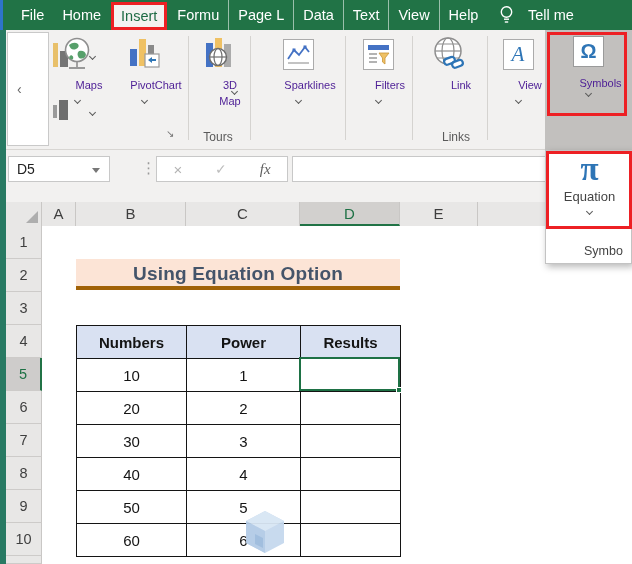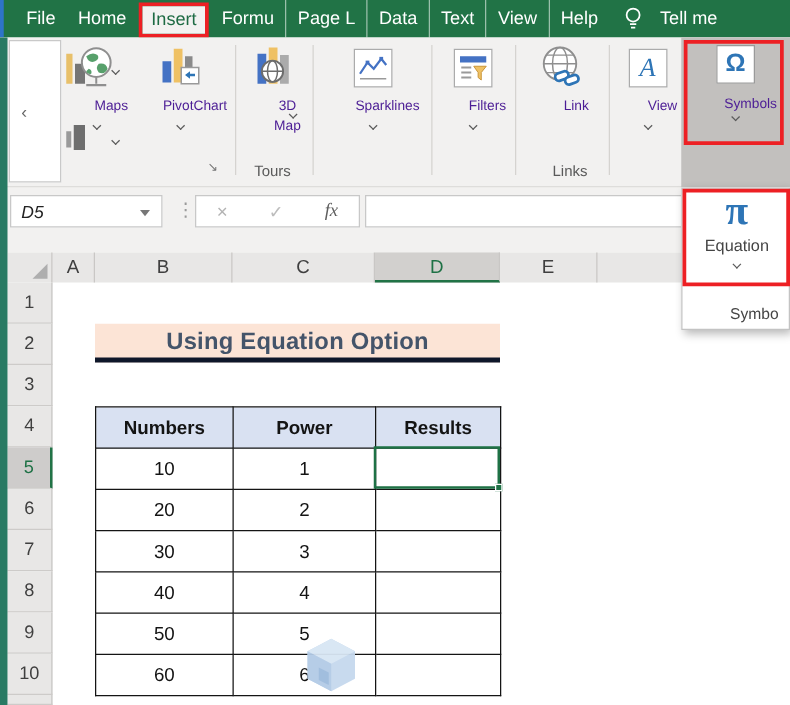--- a/index.html
+++ b/index.html
@@ -37,22 +37,22 @@
             display:flex; align-items:center; justify-content:center; }
   .vsep{ position:absolute; top:6px; width:1px; height:104px; background:#d5d3d0; }
   .grouplabel{ position:absolute; top:100px; font-size:12px; color:#5a5a5a; text-align:center; }
   .launcher{ position:absolute; left:166px; top:98px; font-size:10px; color:#767676; }
   .symbols-block{ position:absolute; left:545px; top:0; width:87px; height:120px; background:#c2c0be; }
   .redbox{ position:absolute; border:3px solid #ED2024; }
   .symbols-inner{ position:absolute; left:0; top:6px; width:87px; display:flex; flex-direction:column; align-items:center; }
 
   
   .fxrow{ position:absolute; left:0; top:150px; width:632px; height:52px; background:#f2f1f0; }
-  .namebox{ position:absolute; left:8px; top:6px; width:122px; height:26px; background:#fff;
-            border:1px solid #c8c8c8; display:flex; align-items:center;font-style:italic; }
+  .namebox{ position:absolute; left:8px; top:6px; width:102px; height:26px; background:#fff;
+            border:1px solid #c8c8c8; display:flex; align-items:center; }
   .namebox .val{ margin-left:8px; font-size:14px; color:#222; }
   .nb-arrow{ position:absolute; right:9px; top:11px; width:0; height:0;
              border-left:4px solid transparent; border-right:4px solid transparent; border-top:5px solid #777; }
   .dots{ position:absolute; left:141px; top:9px; color:#9a9a9a; font-size:15px; }
   .btnbox{ position:absolute; left:156px; top:6px; width:132px; height:26px; background:#fff;
            border:1px solid #c8c8c8; display:flex; align-items:center; justify-content:space-around; }
   .gx{ color:#b3b3b3; font-size:15px; }
   .gcheck{ color:#bdbdbd; font-size:14px; }
   .gfx{ color:#5f5f5f; font-size:15px; font-family:"Liberation Serif", serif; font-style:italic; font-weight:normal; }
   .fbar{ position:absolute; left:292px; top:6px; width:340px; height:26px; background:#fff;
@@ -68,21 +68,21 @@
   .selectall{ position:absolute; left:0; top:0; width:36px; height:24px; border-right:1px solid #c9c7c5; }
   .selectall i{ position:absolute; right:3px; bottom:3px; width:0; height:0;
                 border-left:12px solid transparent; border-bottom:12px solid #aeaeae; }
   .rowheads{ position:absolute; left:6px; top:226px; width:36px; }
   .rh{ width:36px; height:33px; line-height:33px; text-align:center; font-size:14.5px; color:#3f3f3f;
        background:#e8e7e6; border-bottom:1px solid #cdcbc9; border-right:1px solid #c9c7c5; }
   .rh.sel{ background:#cecccb; color:#1E7145; border-right:2.5px solid #217346; }
   .rh.sliver{ height:8px; }
 
   .sheet-title{ position:absolute; left:76px; top:259px; width:324px; height:31px; background:#FCE4D6;
-                border-bottom:4px solid #0f172a; color:#44546A; font-size:19px; font-weight:bold;
+                border-bottom:4px solid #a16207; color:#44546A; font-size:19px; font-weight:bold;
                 text-align:center; line-height:30px; letter-spacing:.2px; }
   table.data{ position:absolute; left:76px; top:325px; border-collapse:collapse; table-layout:fixed; }
   table.data td, table.data th{ border:1.5px solid #141414; height:33px; text-align:center;
                                 font-size:15px; color:#141414; background:#fff; padding:0; }
   table.data th{ background:#D9E1F2; font-weight:bold; font-size:15px; }
   .c1{ width:110px; } .c2{ width:114px; } .c3{ width:100px; }
   .selcell{ position:absolute; left:299px; top:357px; width:101px; height:34px;
             border:2.5px solid #1E7145; z-index:4; }
   .selcell i{ position:absolute; right:-4px; bottom:-4px; width:6px; height:6px; background:#1E7145;
               border:1px solid #fff; }

